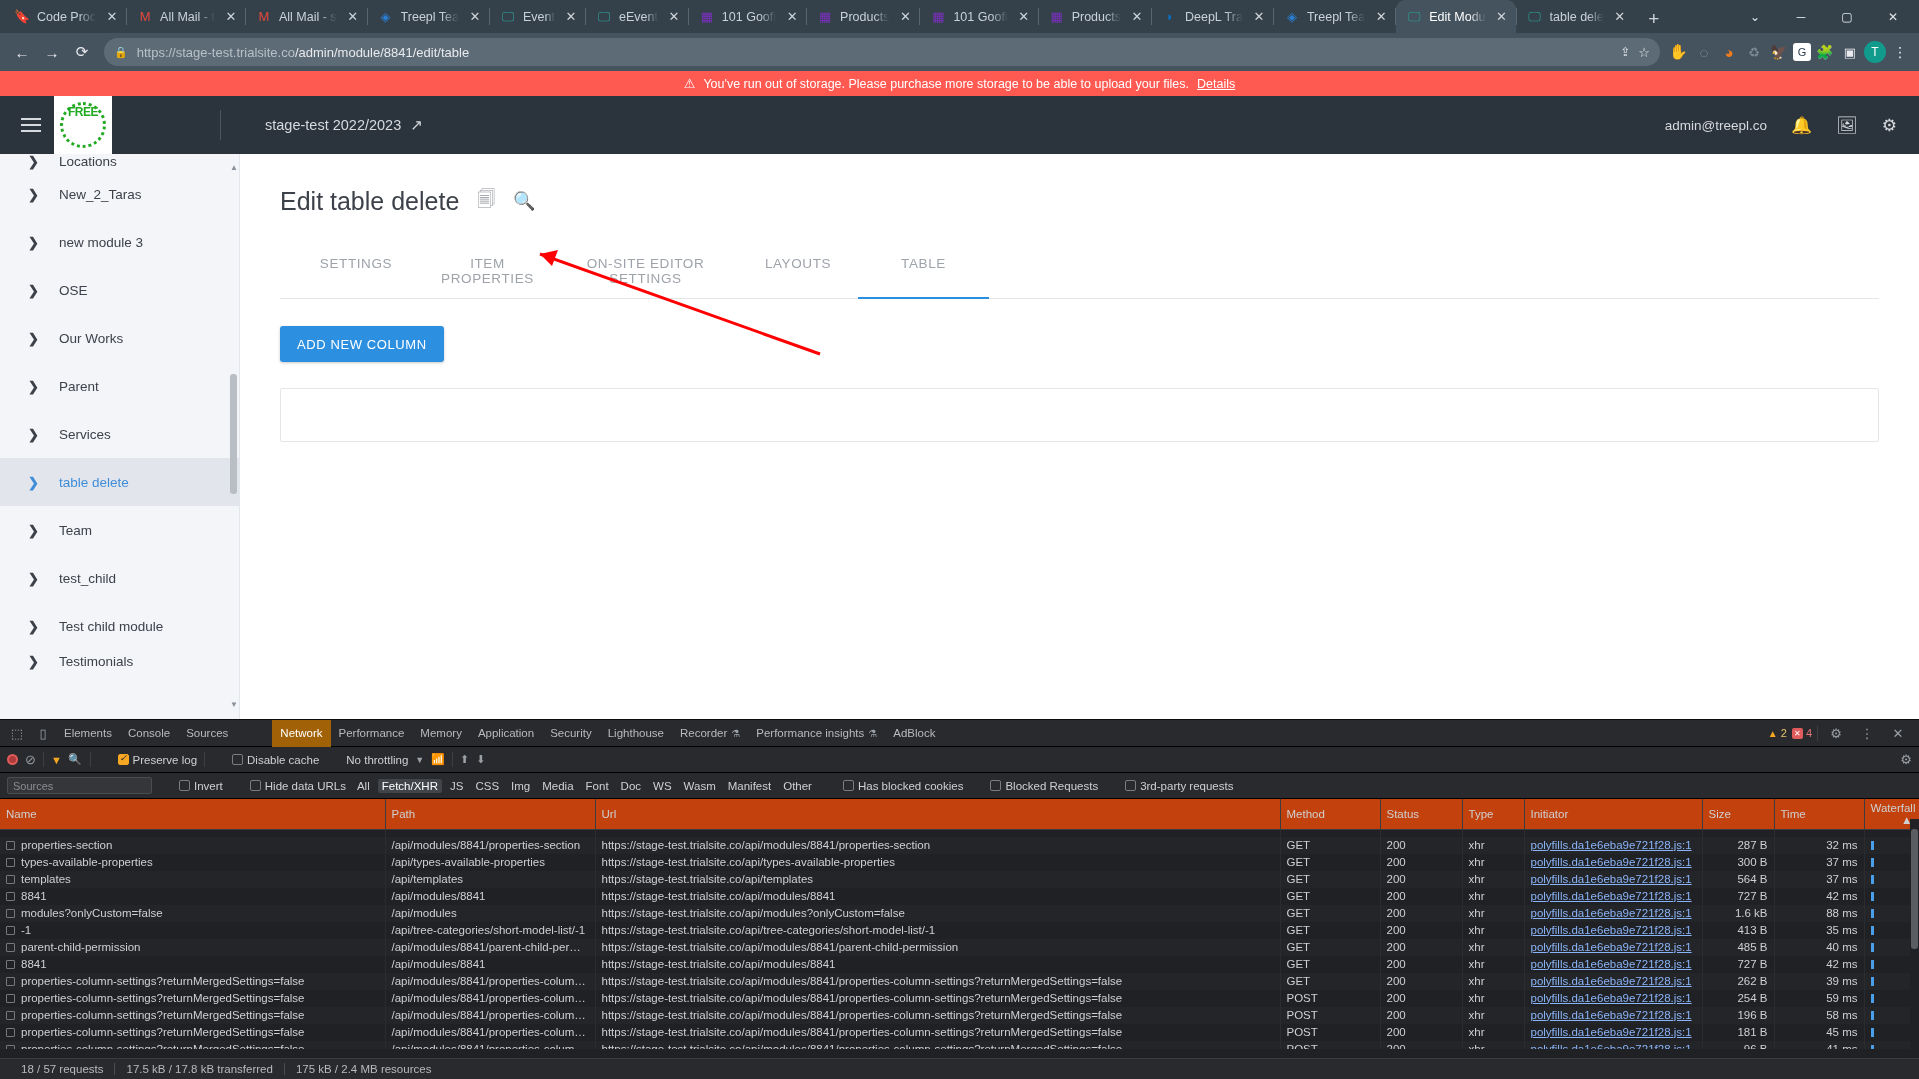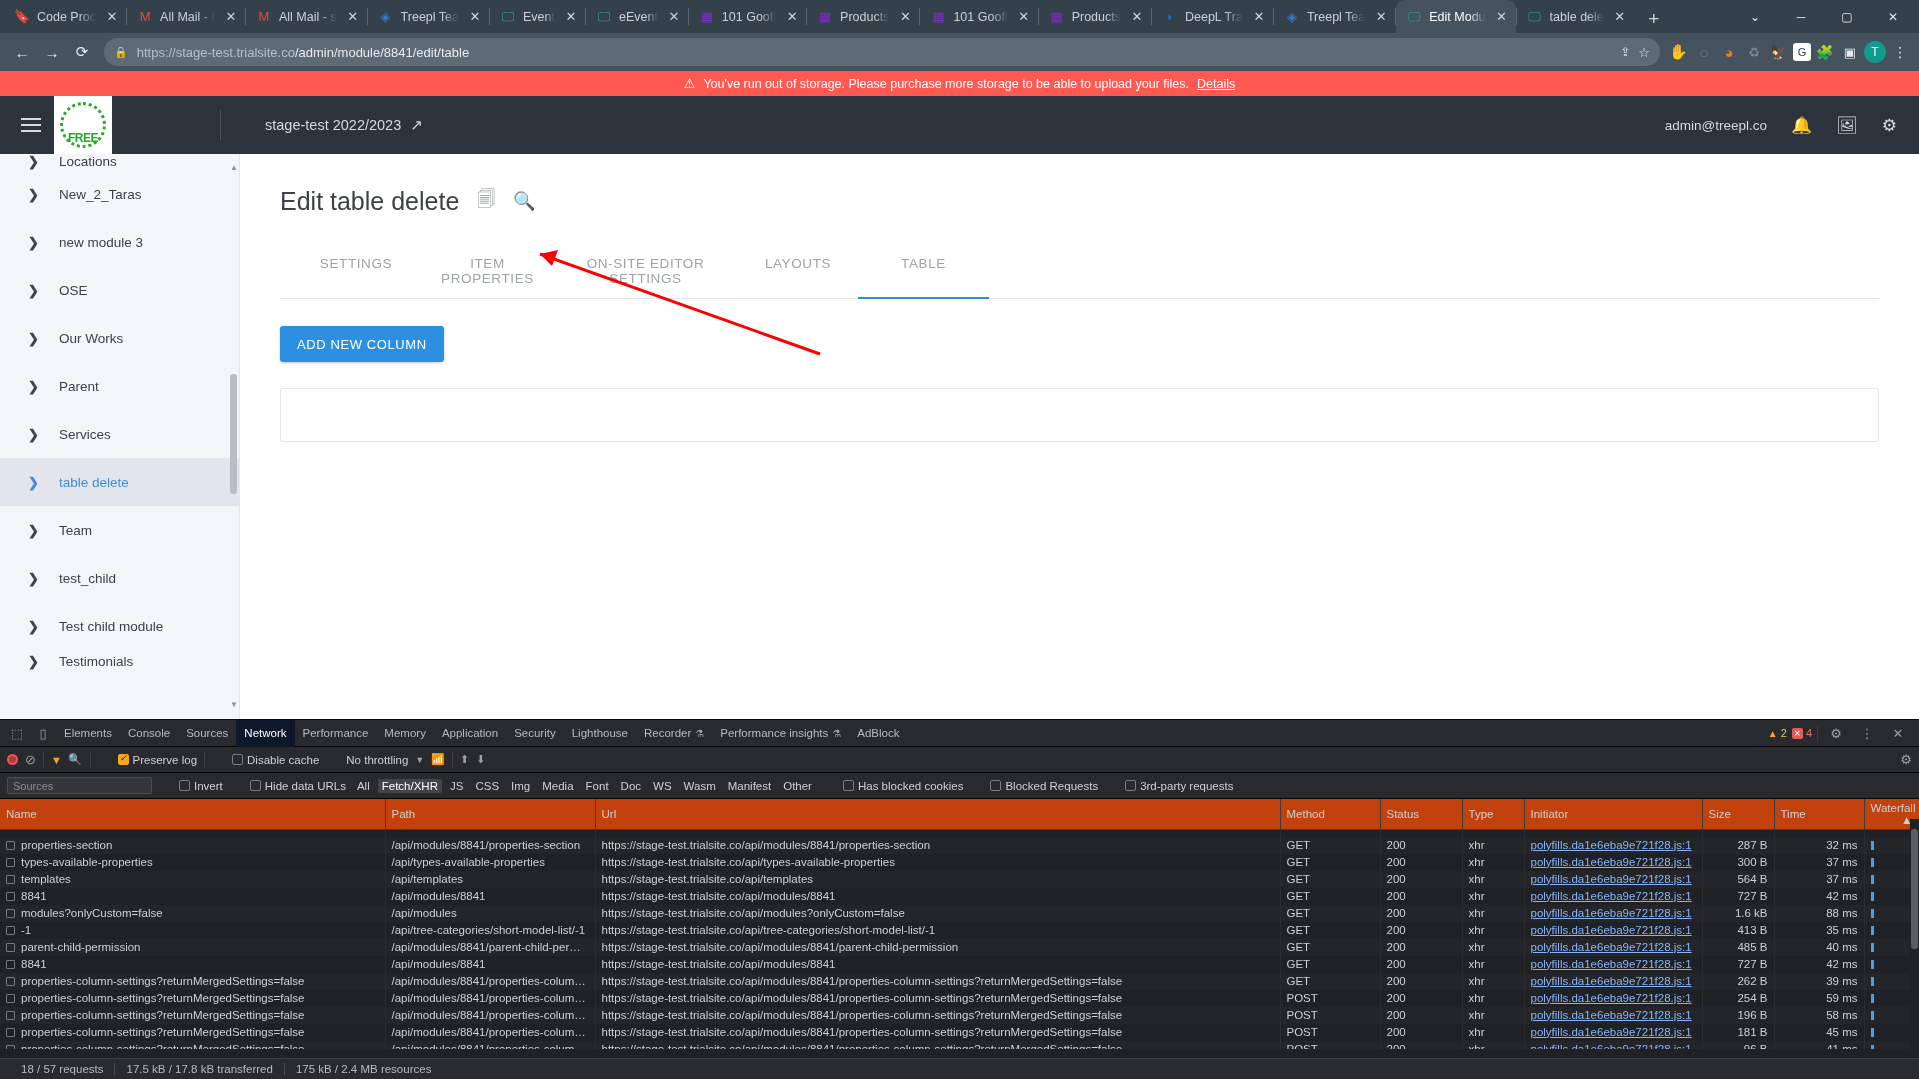--- a/index.html
+++ b/index.html
@@ -99,21 +99,21 @@
   }
   .hamburger { width: 46px; display: flex; flex-direction: column; gap: 4px; align-items: center; }
   .hamburger i { display:block; width: 20px; height: 2px; background: #d6dade; }
   .logo-box {
     width: 58px; height: 58px; background: #fff; display: flex;
     align-items: center; justify-content: center;
   }
   .logo-circle {
     width: 46px; height: 46px; border-radius: 50%;
     background: #fff; border: 3px dotted #22aa22;
-    display: flex; align-items: flex-end; justify-content: center;
+    display: flex; align-items: flex-start; justify-content: center;
     color: #22aa22; font-weight: bold; font-size: 12px;
     letter-spacing: -0.5px; position: relative;
   }
   .hdr-div { width: 1px; height: 30px; background: #4d555d; margin: 0 44px 0 108px; }
   .site-name { font-size: 14.5px; color: #d6dade; display: flex; align-items: center; gap: 9px; }
   .hdr-right { margin-left: auto; display: flex; align-items: center; gap: 24px; padding-right: 22px; }
   .hdr-right .email { font-size: 13.5px; color: #d6dade; }
   .hdr-ico { color: #d6dade; font-size: 17px; display:flex; align-items:center; }
 
   .body-split { display: flex; height: calc(100% - 83px); }
@@ -187,21 +187,21 @@
     padding-left: 4px; border-bottom: 1px solid #000;
   }
   .dt-ico-btn {
     width: 26px; height: 26px; display: flex; align-items: center;
     justify-content: center; color: #9aa0a6; font-size: 13px;
   }
   .dt-tab {
     padding: 0 8px; height: 27px; display: flex; align-items: center;
     color: #b8babd; font-size: 11.5px; gap: 4px;
   }
-  .dt-tab.active { background: #0f172a; color: #fff; }
+  .dt-tab.active { background: #a16207; color: #fff; margin-left: 36px; }
   .dt-tab .beaker { font-size: 10px; color: #9aa0a6; }
   .dt-tabbar-right { margin-left: auto; display: flex; align-items: center; gap: 5px; padding-right: 8px; }
   .badge-warn {
     display: flex; align-items: center; gap: 3px; color: #e8c36a; font-size: 11px;
   }
   .badge-err { display: flex; align-items: center; gap: 3px; color: #e57373; font-size: 11px; }
   .tri-warn { color: #f5a623; font-size: 10px; }
   .sq-err {
     background: #e05c5c; color: #fff; width: 11px; height: 11px; border-radius: 2px;
     font-size: 8px; display:flex; align-items:center; justify-content:center;

